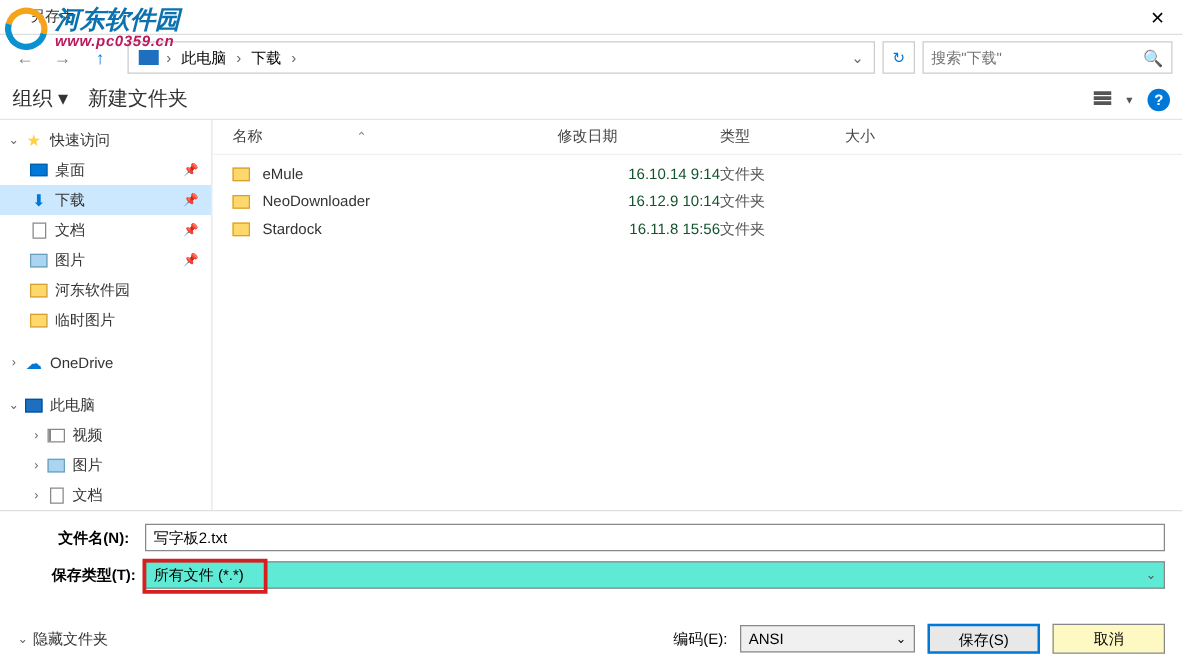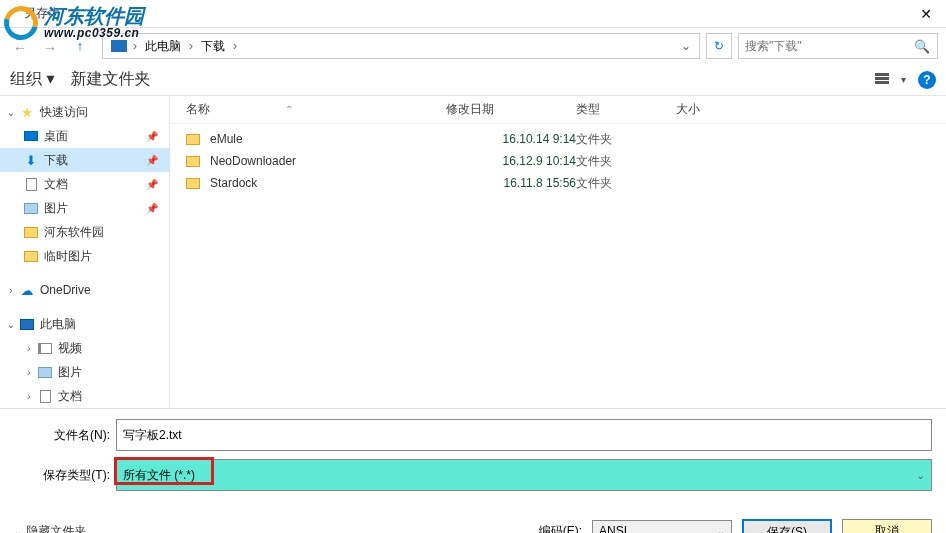--- a/index.html
+++ b/index.html
@@ -58,43 +58,43 @@
     .sort-arrow { margin-left: 40px; color: #888; font-size: 10px; }
     .file-list { padding-top: 4px; }
     .file-row { display: flex; align-items: center; height: 22px; padding-left: 16px; font-size: 12px; color: #333; }
     .file-row .ficon { width: 18px; height: 14px; margin-right: 6px; display: flex; align-items: center; }
     .file-row .fname { width: 236px; }
     .file-row .fdate { width: 130px; color: #14532d; text-align: right; }
     .file-row .ftype { width: 100px; color: #555; }
     
     .bottom { border-top: 1px solid #e0e0e0; padding: 10px 14px 10px 40px; }
     .field-row { display: flex; align-items: center; margin-bottom: 8px; }
-    .field-row .lbl { width: 76px; text-align: right; padding-right: 6px; font-size: 12px; }
-    .field-row input, .field-row .combo { flex: 1; height: 32px; border: 1px solid #888; padding: 0 6px; font-size: 12px; }
+    .field-row .lbl { width: 76px; text-align: center; padding-right: 6px; font-size: 12px; font-weight: bold; }
+    .field-row input, .field-row .combo { flex: 1; height: 22px; border: 1px solid #888; padding: 0 6px; font-size: 12px; }
     .field-row .combo { display: flex; align-items: center; justify-content: space-between; background: #5eead4; }
     .field-row .combo .cv { color: #000; }
     .field-row .combo .cd { color: #555; font-size: 10px; }
     .row2 .combo { position: relative; }
     .highlight-box { position: absolute; border: 3px solid #d62020; left: -3px; top: -3px; width: 100px; height: 28px; pointer-events: none; }
     
     .footer { display: flex; align-items: center; padding: 10px 14px 14px 14px; }
     .hide-folders { display: flex; align-items: center; gap: 4px; font-size: 12px; color: #333; }
     .hide-folders .chev2 { color: #666; font-size: 10px; }
     .footer-right { margin-left: auto; display: flex; align-items: center; gap: 10px; }
     .enc-lbl { font-size: 12px; }
     .enc-combo { width: 140px; height: 22px; border: 1px solid #888; display: flex; align-items: center; justify-content: space-between; padding: 0 6px; font-size: 12px; background: #f0f0f0; }
     .btn { width: 90px; height: 24px; border: 1px solid #888; background: #fef9c3; font-size: 12px; text-align: center; line-height: 22px; }
     .btn.primary { border: 2px solid #0078d7; background: #e8e8e8; }
     
     .logo-overlay { position: absolute; left: 2px; top: 4px; display: flex; align-items: center; gap: 4px; }
     .logo-mark { width: 38px; height: 38px; position: relative; }
     .logo-mark::before { content: ""; position: absolute; inset: 2px; border-radius: 50%; border: 5px solid #0b91cf; border-top-color: #f5a31b; border-right-color: #f5a31b; transform: rotate(-30deg); }
     .logo-text { display: flex; flex-direction: column; line-height: 1.1; font-weight: bold; font-style: italic; }
     .logo-text .l1 { font-size: 20px; color: #0b72af; }
-    .logo-text .l2 { font-size: 12px; color: #0f172a; letter-spacing: 0.5px; }
+    .logo-text .l2 { font-size: 12px; color: #be185d; letter-spacing: 0.5px; }
   </style>
 </head>
 <body>
 
 <div class="titlebar">
   <span class="title">另存为</span>
   <span class="close">✕</span>
 </div>
 
 <div class="addrbar">

